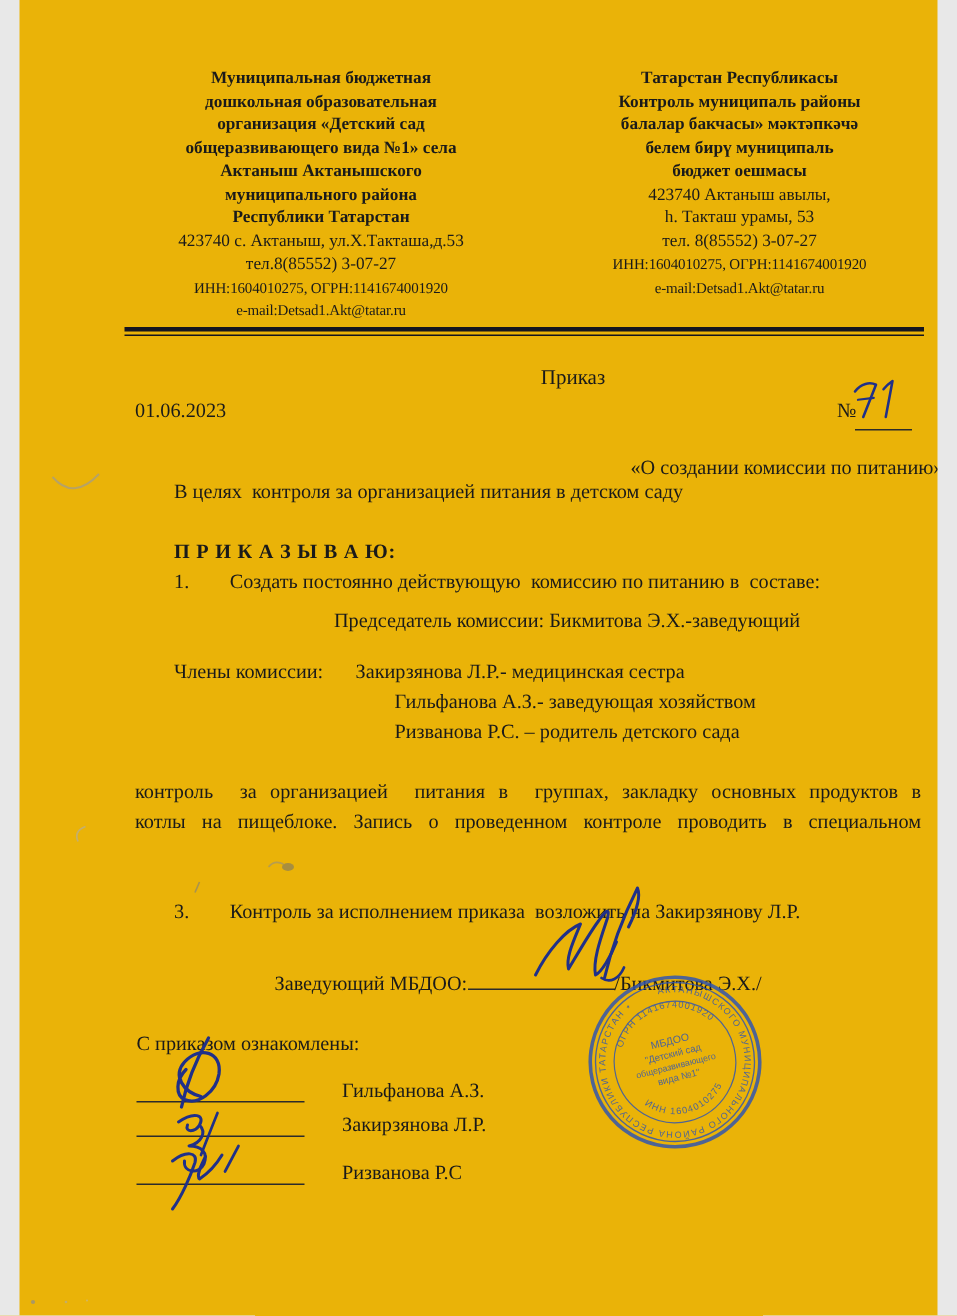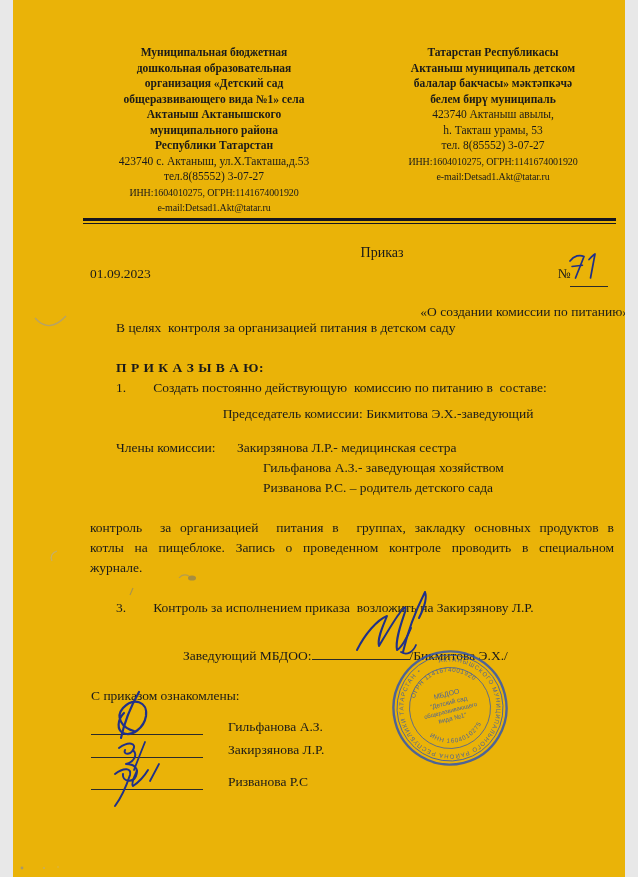--- a/index.html
+++ b/index.html
@@ -59,54 +59,54 @@
     <div class="hb">муниципального района</div>
     <div class="hb">Республики Татарстан</div>
     <div>423740 с. Актаныш, ул.Х.Такташа,д.53</div>
     <div>тел.8(85552) 3-07-27</div>
     <div class="hsmall">ИНН:1604010275, ОГРН:1141674001920</div>
     <div class="hsmall">e-mail:Detsad1.Akt@tatar.ru</div>
   </div>
 
   <div class="hdr-col" id="hdr-right">
     <div class="hb">Татарстан Республикасы</div>
-    <div class="hb">Актаныш муниципаль детском</div>
+    <div class="hb">Контроль муниципаль районы</div>
     <div class="hb">балалар бакчасы» мәктәпкәчә</div>
     <div class="hb">белем бирү муниципаль</div>
+    <div class="hb">бюджет оешмасы</div>
     <div>423740 Актаныш авылы,</div>
     <div>һ. Такташ урамы, 53</div>
     <div>тел. 8(85552) 3-07-27</div>
     <div class="hsmall">ИНН:1604010275, ОГРН:1141674001920</div>
     <div class="hsmall">e-mail:Detsad1.Akt@tatar.ru</div>
   </div>
 
   <div class="abs" id="divider"></div>
 
   <div class="abs" id="doc-type">Приказ</div>
-  <div class="abs" id="date">01.09.2023</div>
+  <div class="abs" id="date">01.06.2023</div>
   <div class="abs" id="num-sign">№</div>
   <div class="abs" id="num-line"></div>
 
   <svg class="abs" style="top:250px;left:549px;" width="42" height="32" viewBox="0 0 42 32" aria-label="71">
     <path class="ink" stroke-width="1.7" d="M8,11 C12,5.5 18,4.5 22,6.5 L13.5,28"></path>
     <path class="ink" stroke-width="1.5" d="M10,16.5 L20.5,15.2"></path>
     <path class="ink" stroke-width="1.7" d="M27,9.5 C29.5,6.5 31.5,5 33,4 L28.5,28"></path>
   </svg>
   <div class="abs" id="title">«О создании комиссии по питанию»</div>
 
   <div class="bline ind" style="top:318px;">В целях  контроля за организацией питания в детском саду</div>
   <div class="bline ind bold" style="top:358px;">П Р И К А З Ы В А Ю:</div>
   <div class="bline ind" style="top:378px;">1.        Создать постоянно действующую  комиссию по питанию в  составе:</div>
   <div class="bline ind" style="top:404px;text-align:center;">Председатель комиссии: Бикмитова Э.Х.-заведующий</div>
   <div class="bline ind" style="top:438px;"><span class="members-label">Члены комиссии:</span><span>Закирзянова Л.Р.- медицинская сестра</span></div>
   <div class="bline memb" style="top:458px;">Гильфанова А.З.- заведующая хозяйством</div>
   <div class="bline memb" style="top:478px;">Ризванова Р.С. – родитель детского сада</div>
   <div class="bline jline" style="top:518px;">контроль  за организацией  питания в  группах, закладку основных продуктов в</div>
   <div class="bline jline" style="top:538px;">котлы на пищеблоке. Запись о проведенном контроле проводить в специальном</div>
-  <div class="bline" style="top:558px;">журнале.</div>
   <div class="bline ind" style="top:598px;">3.        Контроль за исполнением приказа  возложить на Закирзянову Л.Р.</div>
 
   <div class="abs" id="director-row">
     <span>Заведующий МБДОО:</span><span class="dline"></span><span>/Бикмитова Э.Х./</span>
   </div>
 
   <svg class="abs" style="top:588px;left:330px;" width="115" height="75" viewBox="0 0 115 75">
     <path class="ink" stroke-width="2" d="M14,62 C22,46 34,32 44,28 C40,38 34,50 36,58 C42,48 50,34 56,26 C60,20 64,16 62,24 C58,36 52,52 54,62 C58,60 64,50 68,40"></path>
     <path class="ink" stroke-width="2" d="M82,4 C76,16 66,38 60,64 M82,4 C84,9 82,18 76,30"></path>
     <path class="ink" stroke-width="1.8" d="M58,64 C64,68 70,64 73,57"></path>

